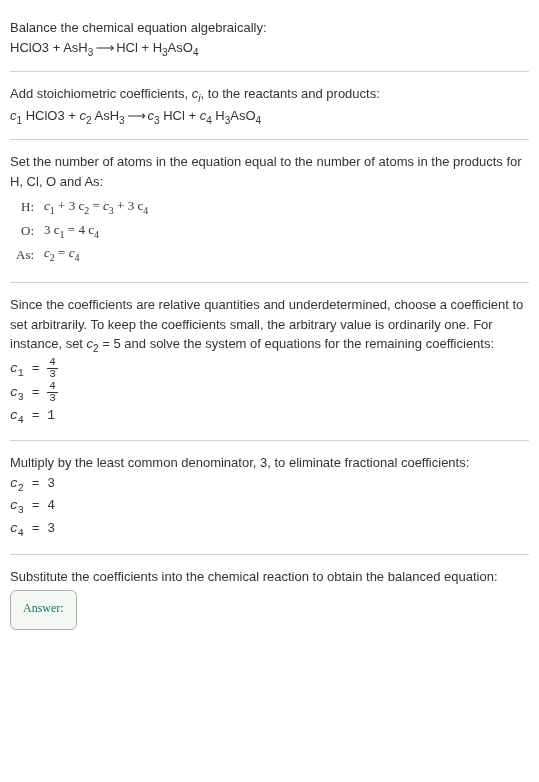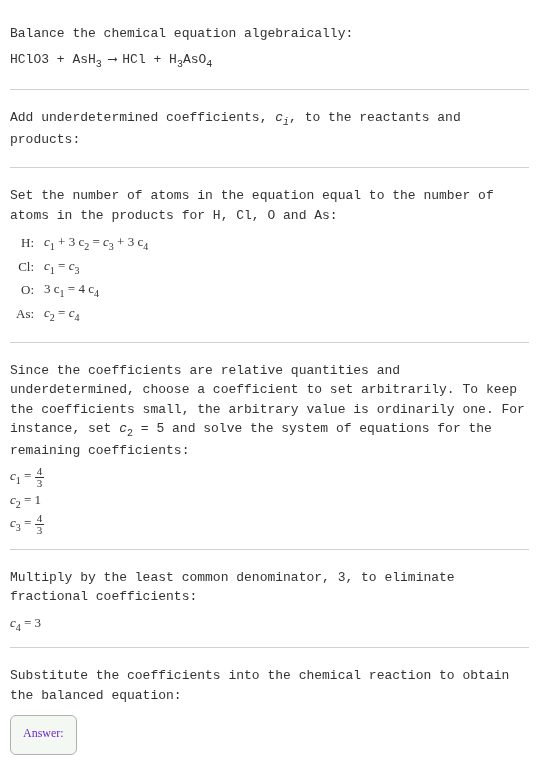--- a/index.html
+++ b/index.html
@@ -14,39 +14,39 @@
     }
     .section {
       padding: 10px 0;
     }
     .divider {
       border: none;
       border-top: 1px solid #d0d0d0;
       margin: 2px 0;
     }
     .eq-line {
-      font-family: Liberation Mono, monospace;
-      margin: 6px 0;
+      font-family: Liberation Sans, sans-serif;
+      margin: 0 0;
     }
     .atom-table {
       border-collapse: collapse;
       margin: 4px 0;
     }
     .atom-table td {
       padding: 1px 6px;
       vertical-align: middle;
       font-family: Georgia, serif;
     }
     .atom-table td:first-child {
       text-align: right;
       padding-right: 4px;
     }
     .coef-line {
       margin: 1px 0;
-      font-family: Liberation Serif, serif;
+      font-family: Liberation Mono, monospace;
     }
     .frac {
       display: inline-block;
       vertical-align: middle;
       text-align: center;
       font-size: 11px;
       line-height: 1;
     }
     .frac .num {
       display: block;
@@ -62,21 +62,21 @@
     .answer-box {
       border: 1px solid #b0b0b0;
       border-radius: 6px;
       background: #f3f8f3;
       padding: 8px 12px;
       margin-top: 4px;
       display: inline-block;
     }
     .answer-label {
       font-size: 12px;
-      color: #6d28d9;
+      color: #0f766e;
       margin-bottom: 4px;
     }
     .answer-eq {
       padding-left: 18px;
     }
     .arrow { letter-spacing: -1px; }
   </style>
 </head>
 <body>
 
@@ -84,65 +84,66 @@
   <div class="eq-line">Balance the chemical equation algebraically:</div>
   <div class="eq-line">
     <span>HClO3</span><span> + </span><span>AsH</span><sub>3</sub><span class="arrow"> ⟶ </span><span>HCl</span><span> + </span><span>H</span><sub>3</sub><span>AsO</span><sub>4</sub>
   </div>
 </div>
 
 <hr class="divider">
 
 <div class="section">
   <div class="eq-line">
-    <span>Add underdetermined coefficients, </span><i>c</i><span class="sub-i">i</span><span>, to the reactants and products:</span>
+    <span>Add stoichiometric coefficients, </span><i>c</i><span class="sub-i">i</span><span>, to the reactants and products:</span>
+  </div>
+  <div class="eq-line">
+    <i>c</i><sub>1</sub><span> HClO3 + </span><i>c</i><sub>2</sub><span> AsH</span><sub>3</sub><span class="arrow"> ⟶ </span><i>c</i><sub>3</sub><span> HCl + </span><i>c</i><sub>4</sub><span> H</span><sub>3</sub><span>AsO</span><sub>4</sub>
   </div>
 </div>
 
 <hr class="divider">
 
 <div class="section">
   <div class="eq-line">Set the number of atoms in the equation equal to the number of atoms in the products for H, Cl, O and As:</div>
   <table class="atom-table">
     <tbody>
         <tr>
       <td>H:</td>
       <td><i>c</i><sub>1</sub><span> + 3 c</span><sub>2</sub><span> = </span><i>c</i><sub>3</sub><span> + 3 c</span><sub>4</sub></td>
-    </tr>
-    <tr>
-      <td>Cl:</td>
-      <td><i>c</i><sub>1</sub><span> = </span><i>c</i><sub>3</sub></td>
     </tr>
     <tr>
       <td>O:</td>
       <td><span>3 c</span><sub>1</sub><span> = </span><span>4 c</span><sub>4</sub></td>
     </tr>
     <tr>
       <td>As:</td>
       <td><i>c</i><sub>2</sub><span> = </span><i>c</i><sub>4</sub></td>
     </tr>
   </tbody>
     </table>
 </div>
 
 <hr class="divider">
 
 <div class="section">
   <div class="eq-line">
     <span>Since the coefficients are relative quantities and underdetermined, choose a coefficient to set arbitrarily. To keep the coefficients small, the arbitrary value is ordinarily one. For instance, set </span><i>c</i><sub>2</sub><span> = 5 and solve the system of equations for the remaining coefficients:</span>
   </div>
   <div class="coef-line"><i>c</i><sub>1</sub><span> = </span><span class="frac"><span class="num">4</span><span class="den">3</span></span></div>
-  <div class="coef-line"><i>c</i><sub>2</sub><span> = 1</span></div>
   <div class="coef-line"><i>c</i><sub>3</sub><span> = </span><span class="frac"><span class="num">4</span><span class="den">3</span></span></div>
+  <div class="coef-line"><i>c</i><sub>4</sub><span> = 1</span></div>
 </div>
 
 <hr class="divider">
 
 <div class="section">
   <div class="eq-line">Multiply by the least common denominator, 3, to eliminate fractional coefficients:</div>
+  <div class="coef-line"><i>c</i><sub>2</sub><span> = 3</span></div>
+  <div class="coef-line"><i>c</i><sub>3</sub><span> = 4</span></div>
   <div class="coef-line"><i>c</i><sub>4</sub><span> = 3</span></div>
 </div>
 
 <hr class="divider">
 
 <div class="section">
   <div class="eq-line">Substitute the coefficients into the chemical reaction to obtain the balanced equation:</div>
   <div class="answer-box">
     <div class="answer-label">Answer:</div>
   </div>

